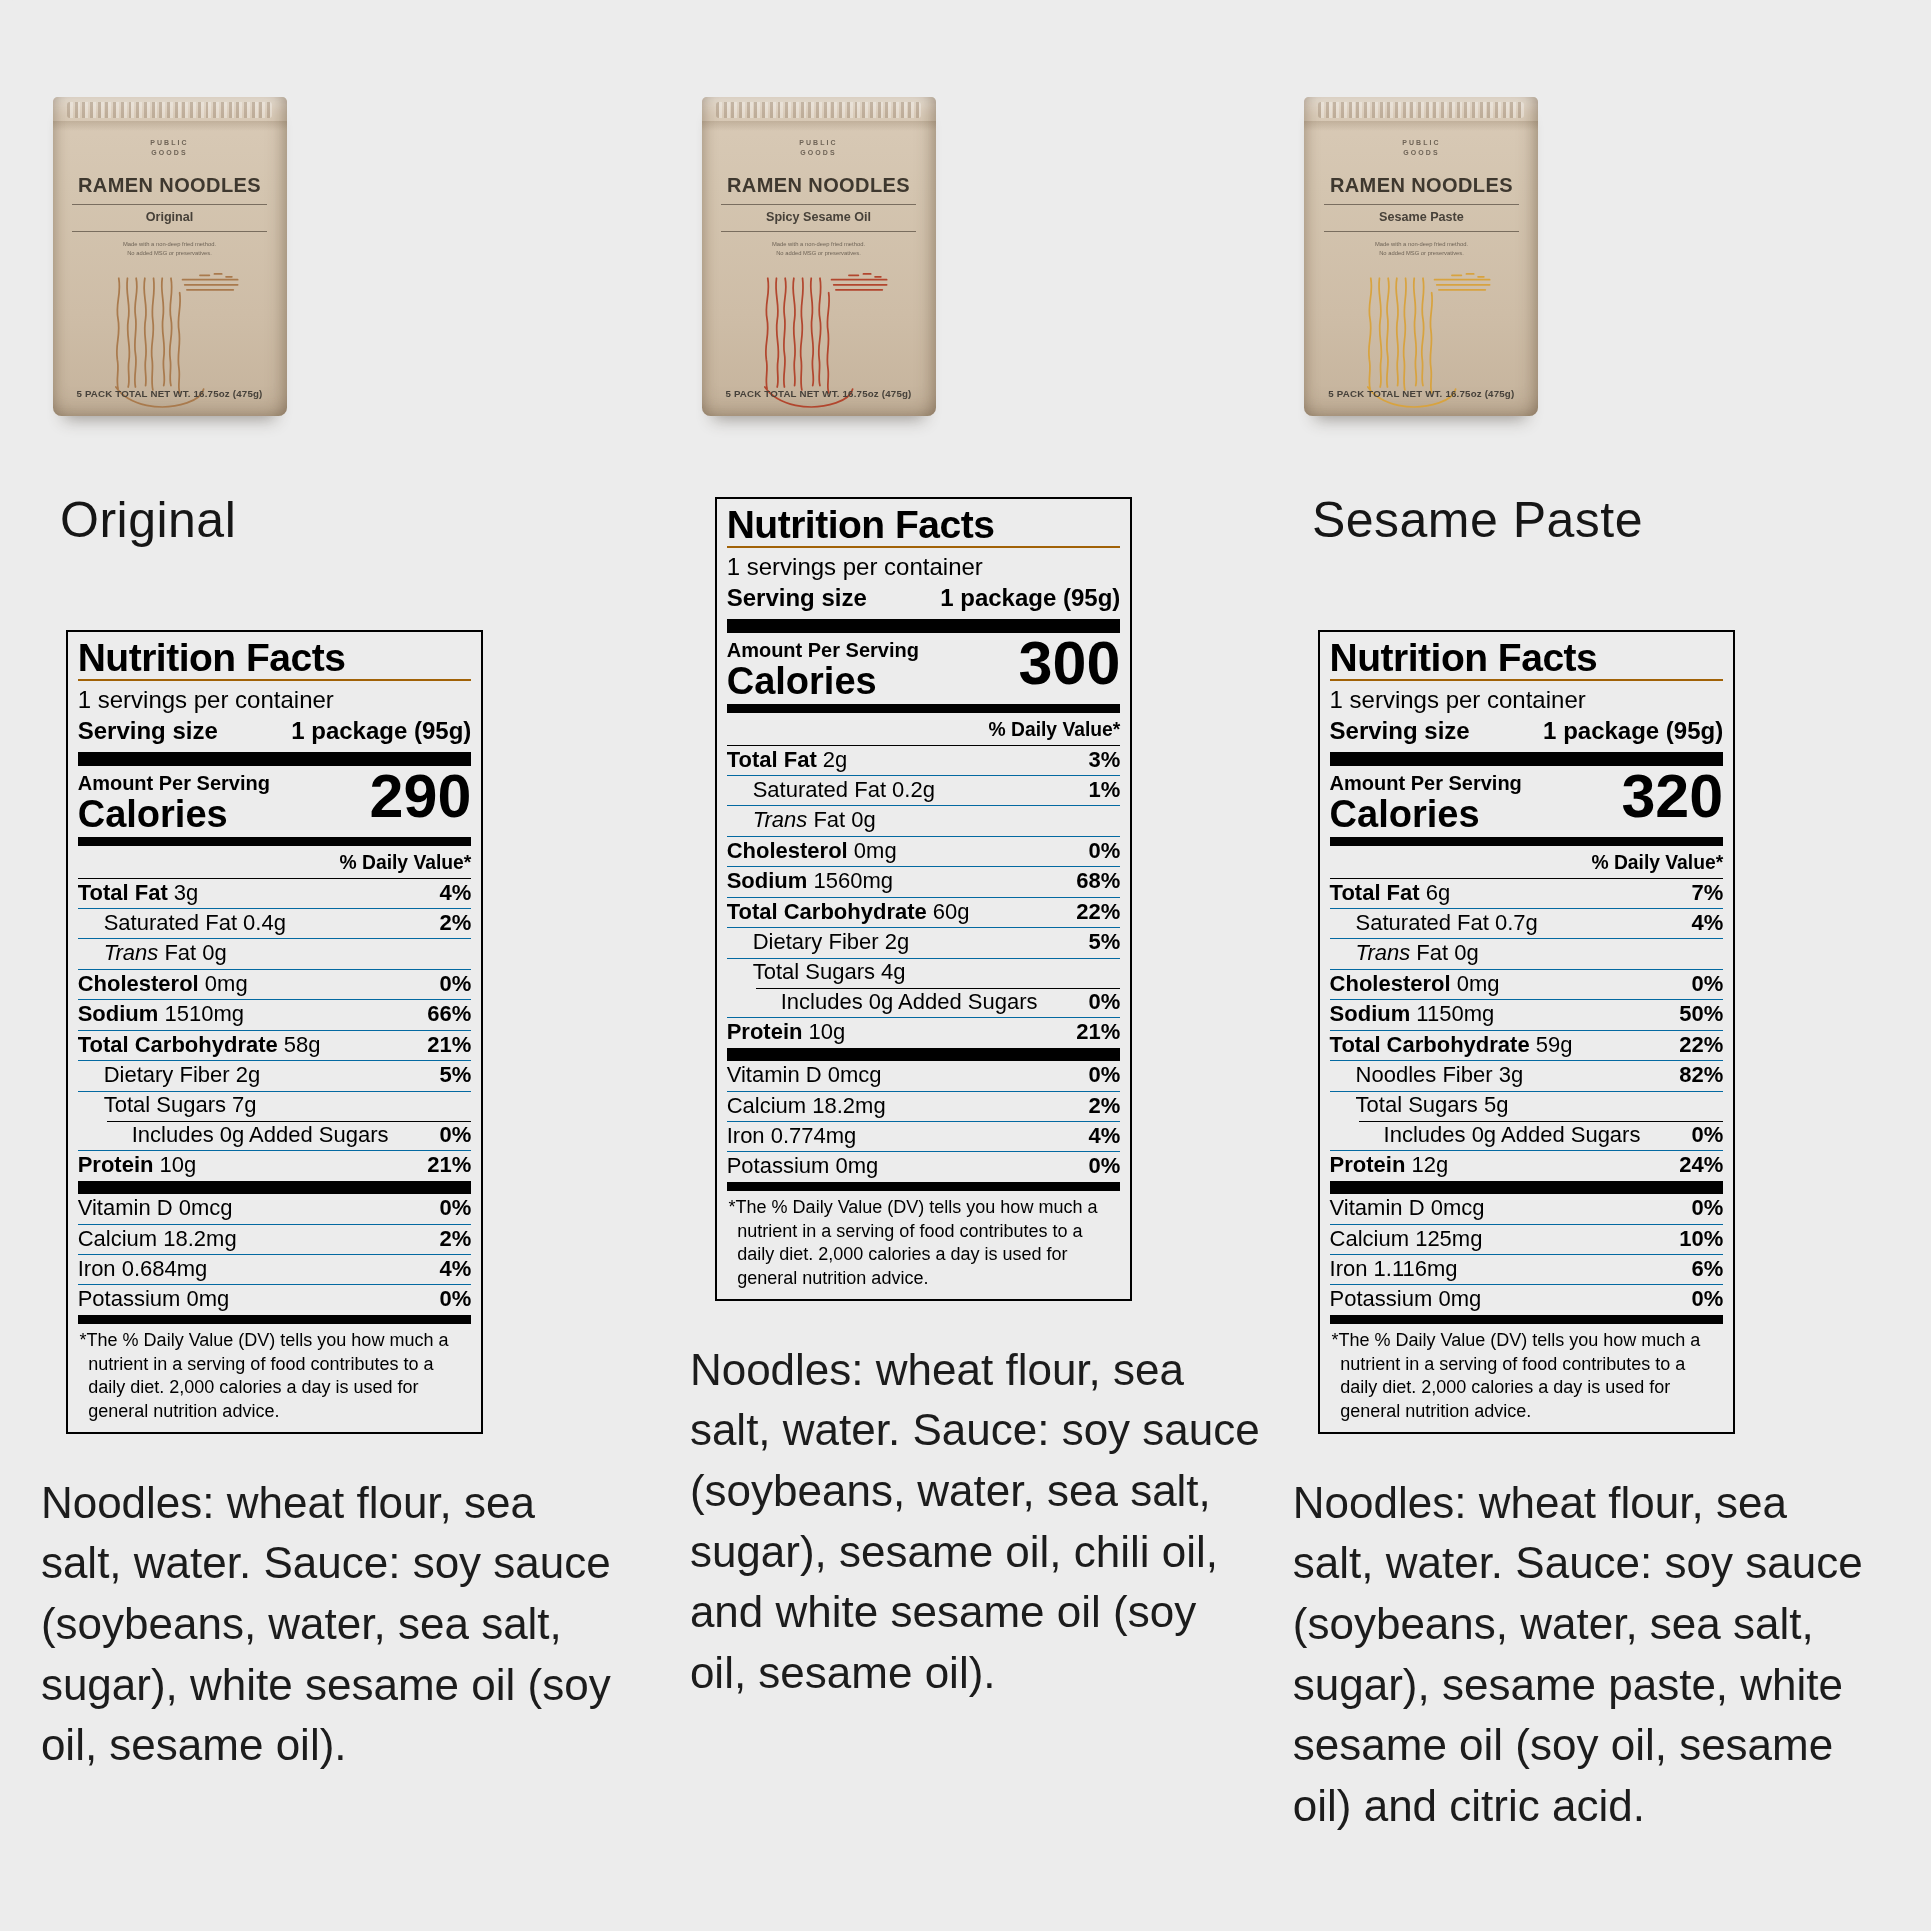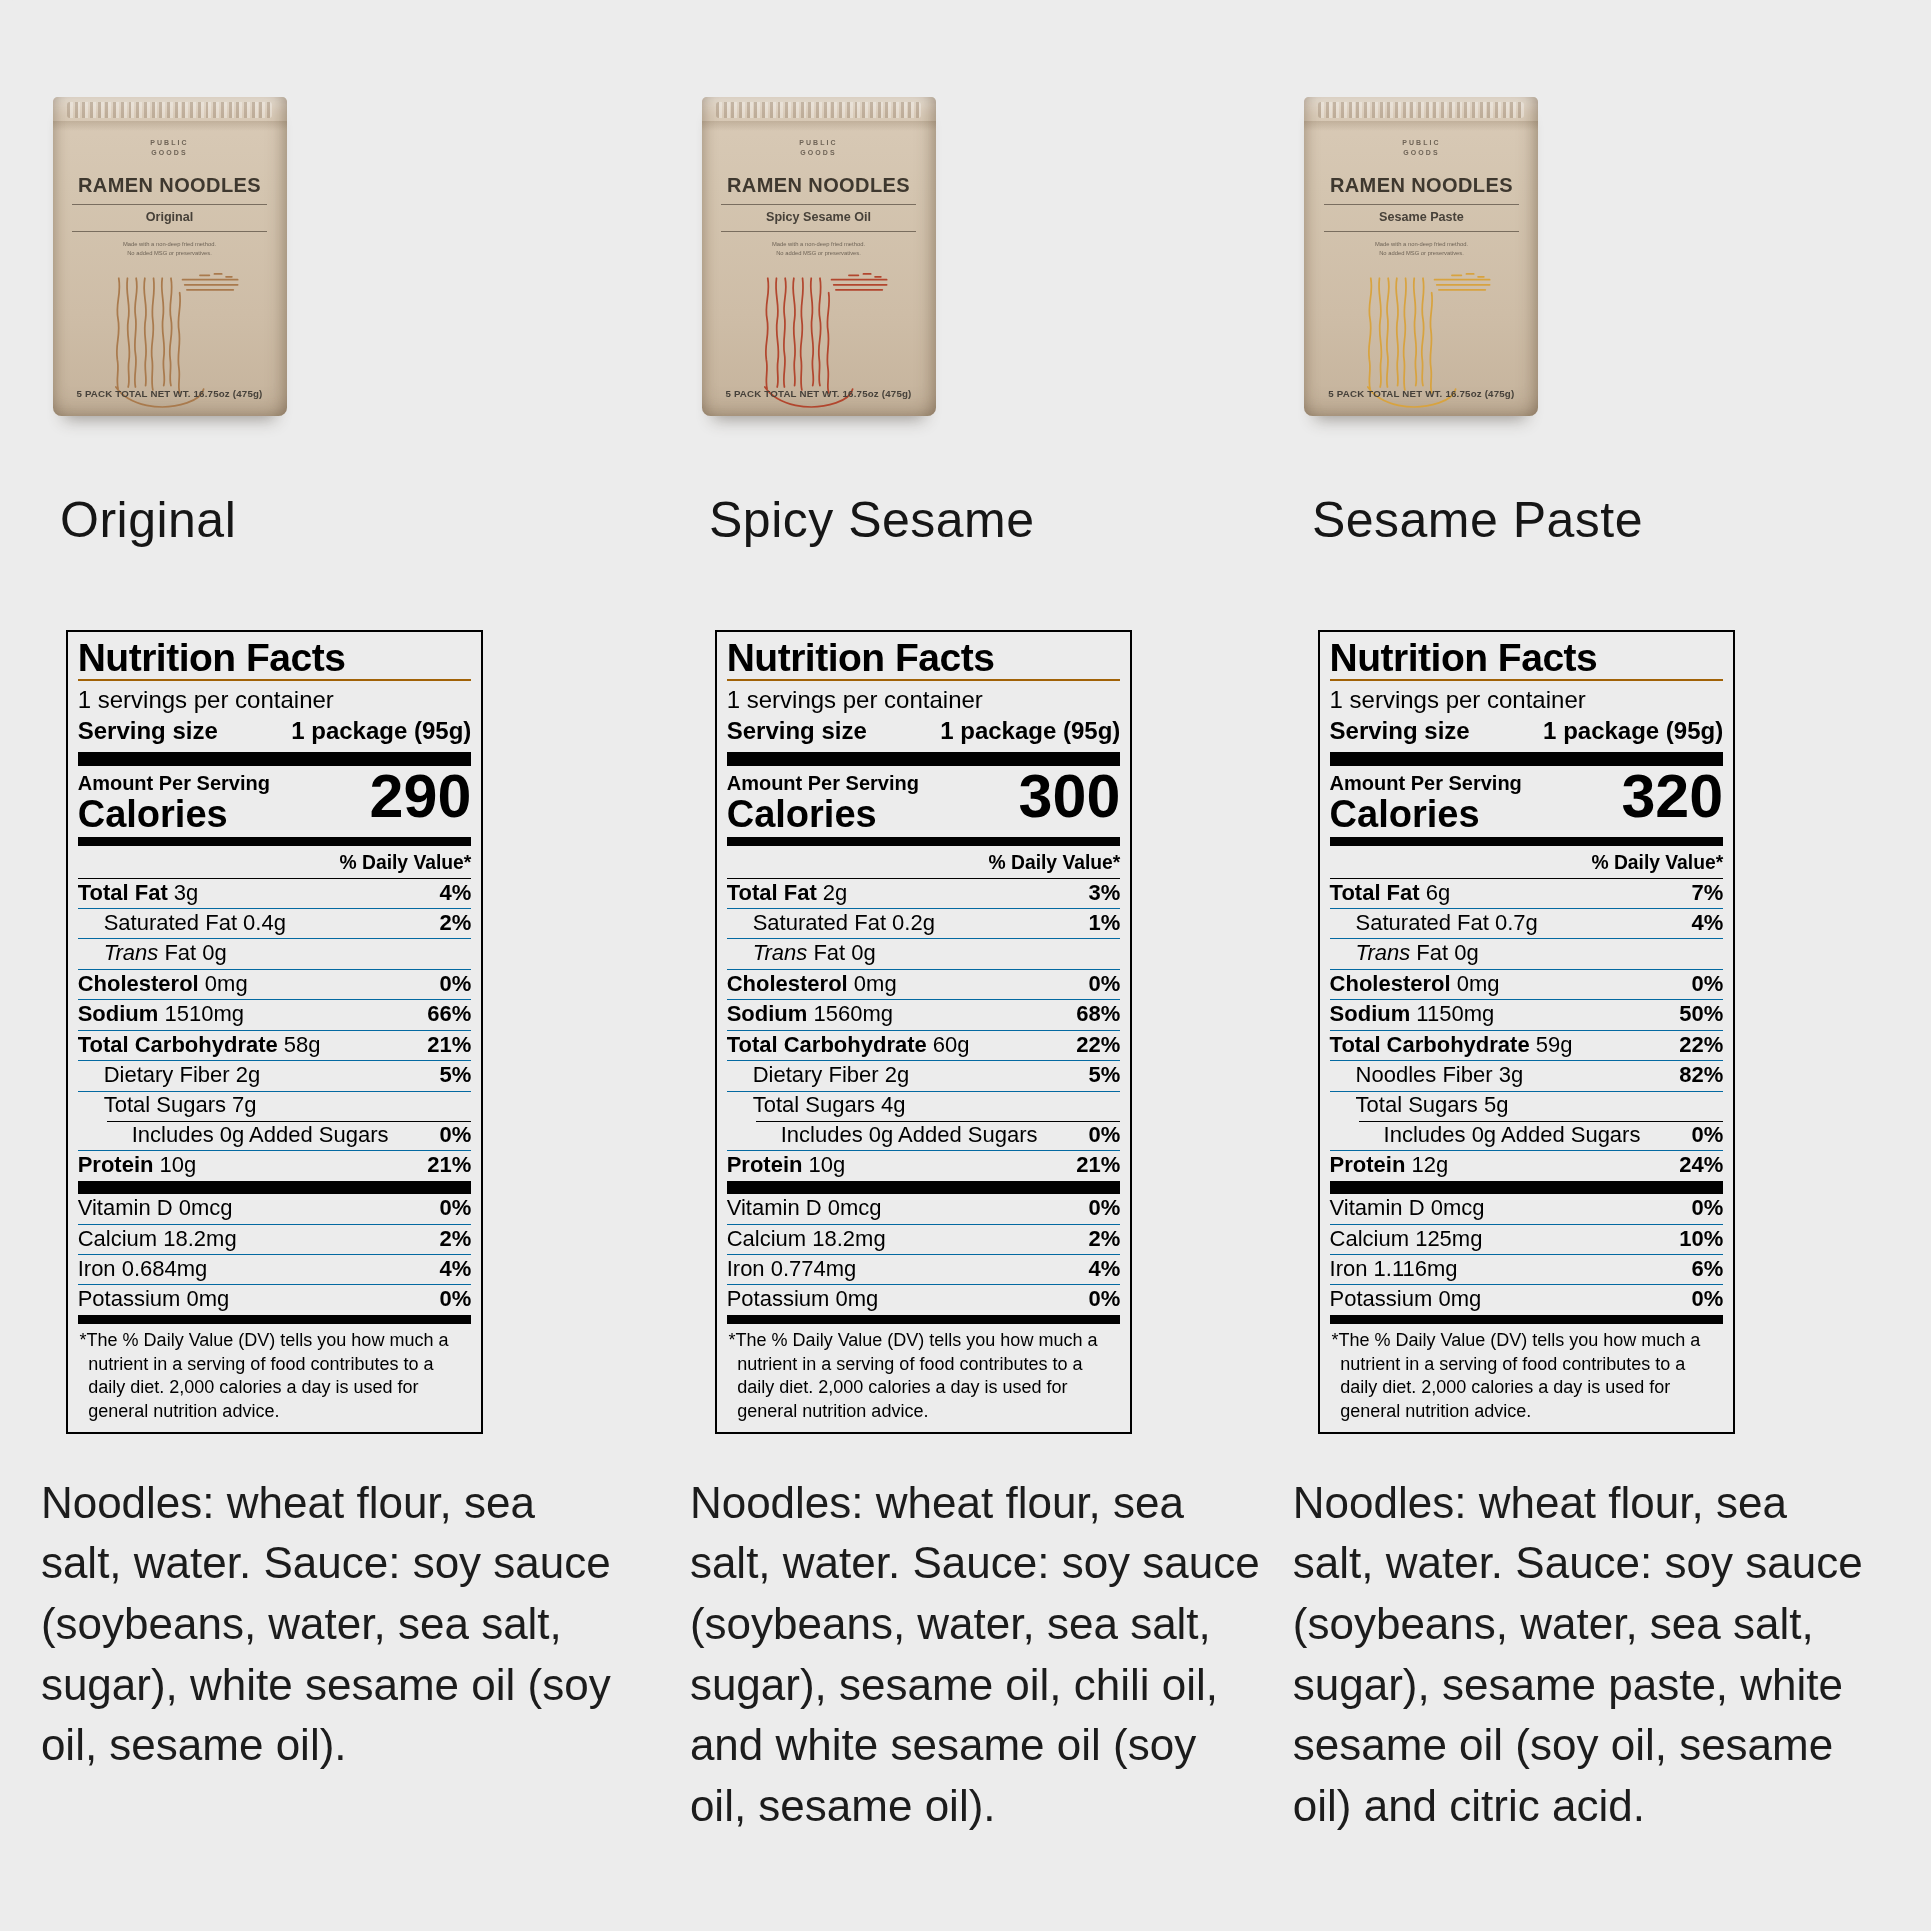--- a/index.html
+++ b/index.html
@@ -212,21 +212,20 @@
           <path d="M78 10 c3 24 -4 36 -1 58 c3 22 -4 34 -1 54 c2 16 -2 26 1 42"></path>
           <path d="M90 10 c-3 20 4 32 1 54 c-3 22 4 34 1 56 c-2 16 3 26 0 38"></path>
           <path d="M102 10 c4 22 -4 34 0 56 c4 22 -4 34 -1 56 c2 14 -2 24 1 36"></path>
           <path d="M114 30 c3 20 -4 32 -1 52 c3 20 -3 32 0 52 c2 14 -2 24 1 34"></path>
           <path d="M26 160 c18 26 62 34 98 22 c14 -5 21 -11 23 -19"></path>
         </svg>
         <div class="bag-netwt">5 PACK TOTAL NET WT. 16.75oz (475g)</div>
       </div>
     </div>
 
-    <h2 class="product-name">Spicy Sesame</h2>
 
     <div class="nfl">
       <div class="nfl-title">Nutrition Facts</div>
       <div class="nfl-servings">1 servings per container</div>
       <div class="nfl-serving-row">
         <span>Serving size</span>
         <span>1 package (95g)</span>
       </div>
       <div class="nfl-bar thick"></div>
       <div class="nfl-cal">

